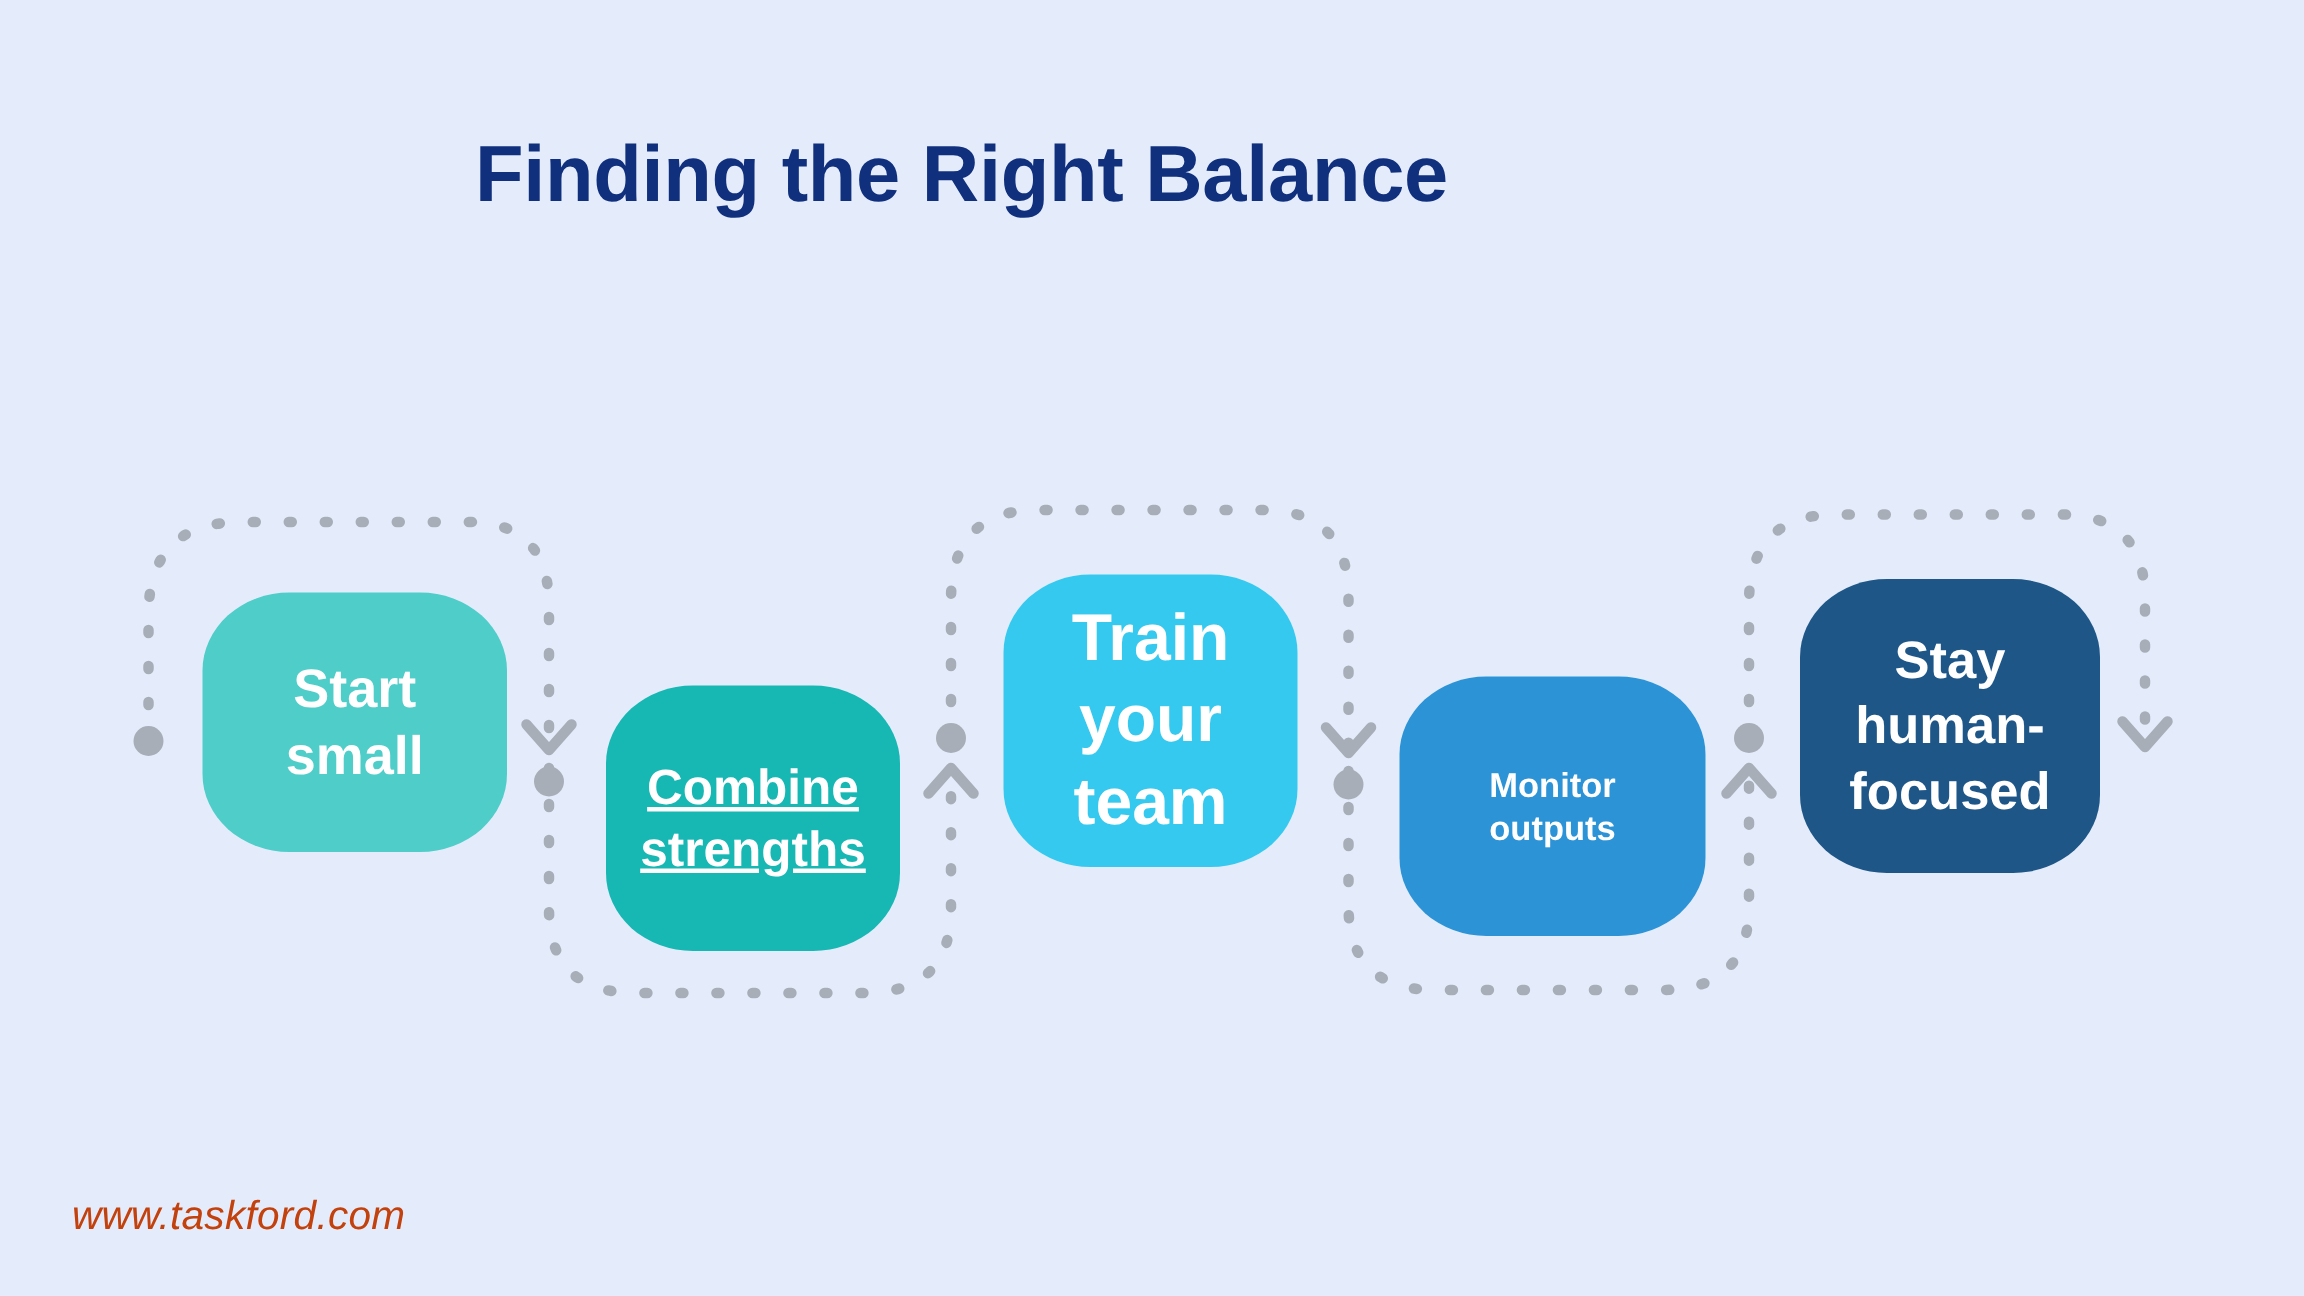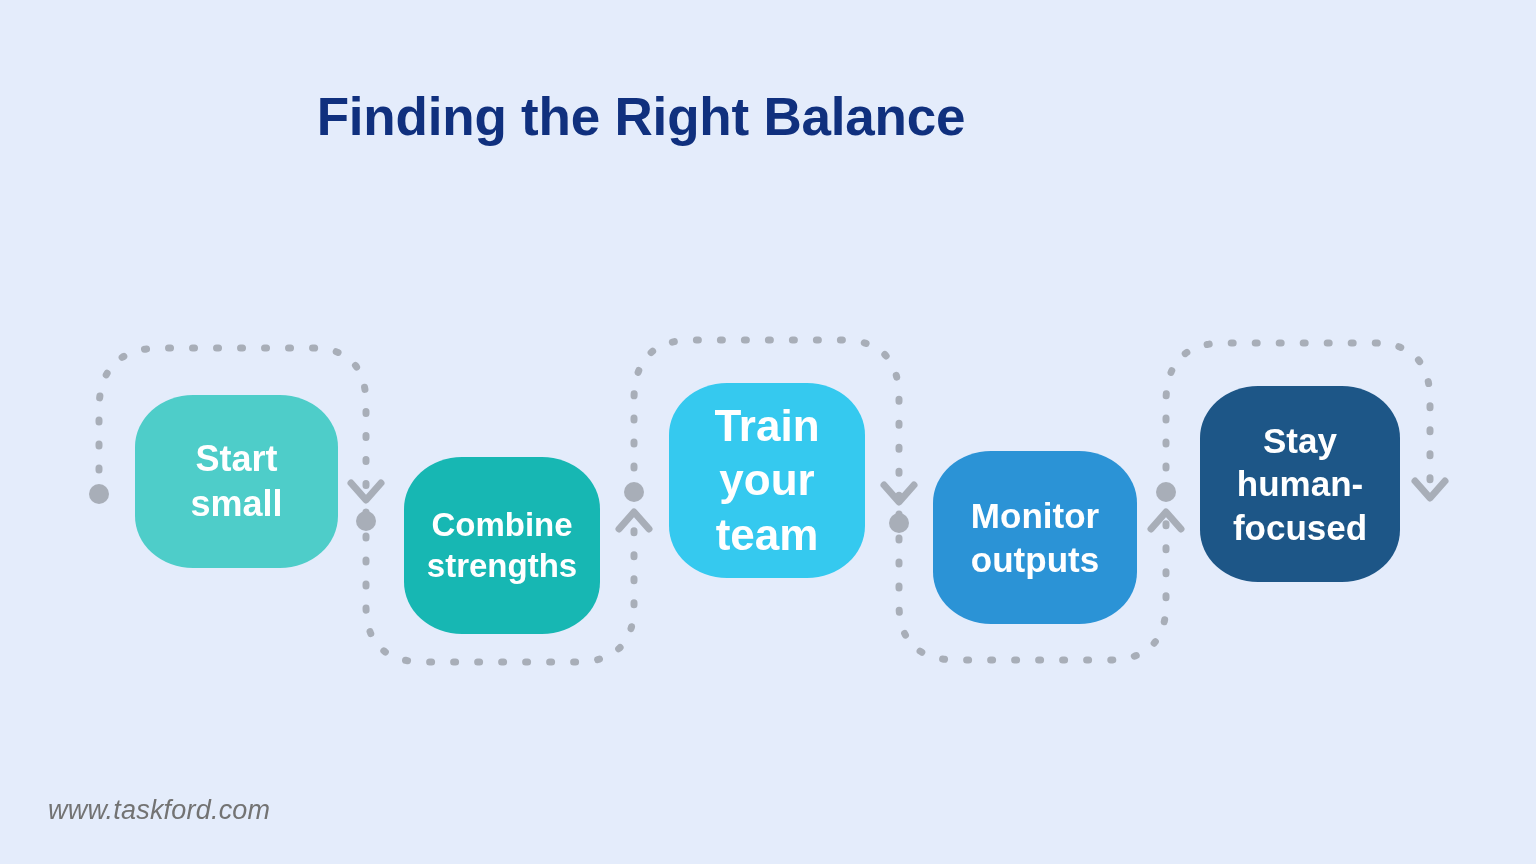--- a/index.html
+++ b/index.html
@@ -125,39 +125,39 @@
     <polyline points="1415,481 1430,498 1445,481" fill="none" stroke="#a8aeb8" stroke-width="7" stroke-linecap="round" stroke-linejoin="round"></polyline>
   </svg>
 
   <div id="cards">
 
     <div class="card" style="left: 135px; top: 395px; width: 203px; height: 173px; background: rgb(78, 205, 201);">
       <span class="card-label" style="font-size: 36px;">Start
 small</span>
     </div>
 
-    <div class="card" style="left: 404px; top: 457px; width: 196px; height: 177px; background: rgb(23, 183, 179);">
+    <div class="card" style="left: 404px; top: 457px; width: 196px; height: 177px; background: rgb(23, 183, 179); text-decoration: underline;">
       <span class="card-label" style="font-size: 33px;">Combine
 strengths</span>
     </div>
 
     <div class="card" style="left: 669px; top: 383px; width: 196px; height: 195px; background: rgb(53, 201, 239);">
       <span class="card-label" style="font-size: 44px;">Train
 your
 team</span>
     </div>
 
     <div class="card" style="left: 933px; top: 451px; width: 204px; height: 173px; background: rgb(43, 147, 214);">
-      <span class="card-label" style="font-size: 35px;">Monitor
+      <span class="card-label" style="font-size: 23px;">Monitor
 outputs</span>
     </div>
 
     <div class="card" style="left: 1200px; top: 386px; width: 200px; height: 196px; background: rgb(29, 86, 135);">
       <span class="card-label" style="font-size: 35px;">Stay
 human-
 focused</span>
     </div>
 
   </div>
 
-  <div id="footer" style="color: #737373;">www.taskford.com</div>
+  <div id="footer" style="color: #c2410c;">www.taskford.com</div>
 
 </div>
 
 </body></html>

